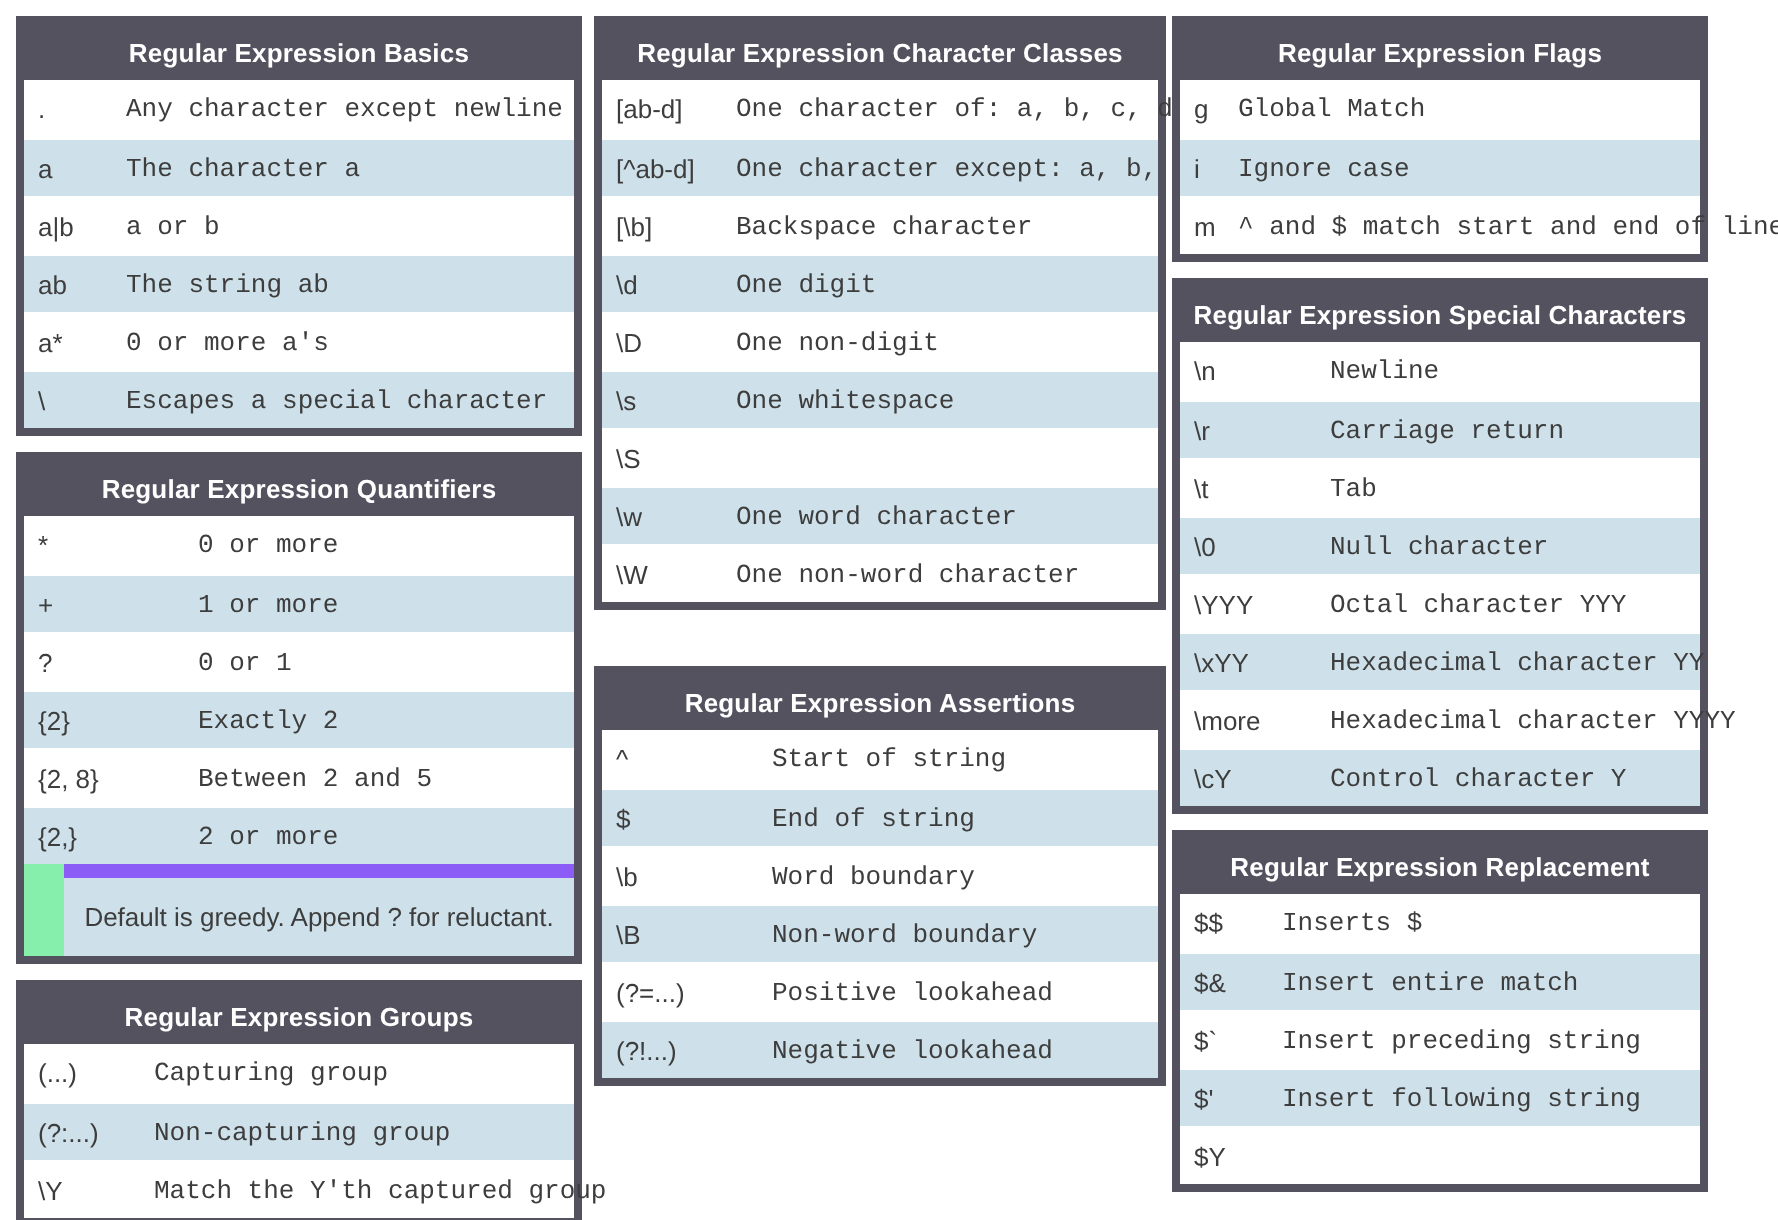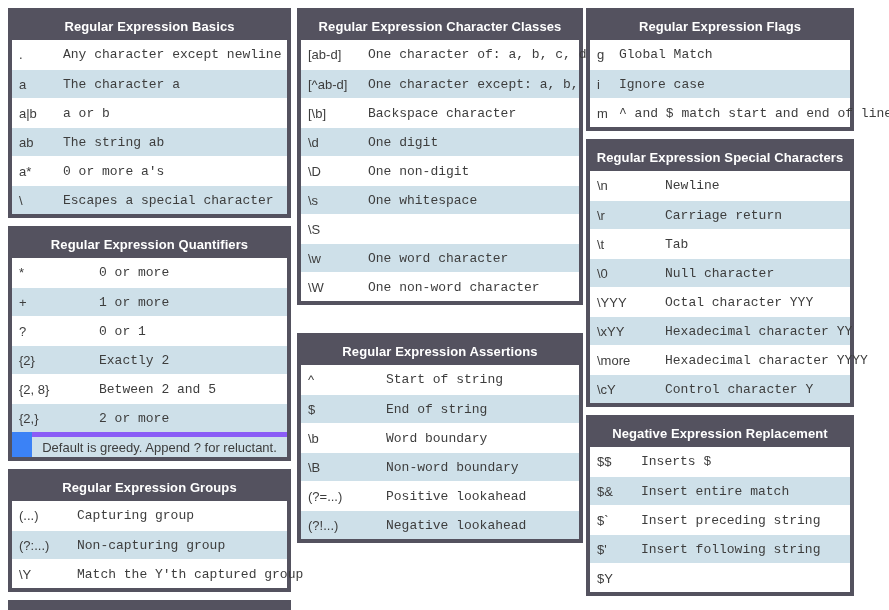--- a/index.html
+++ b/index.html
@@ -21,21 +21,21 @@
     display: flex;
     flex-direction: column;
     gap: 8px;
   }
   #col-0 { left: 8px;   width: 283px; }
   #col-1 { left: 297px; width: 286px; gap: 28px; }
   #col-2 { left: 586px; width: 268px; }
 
   .rtable {
     border: 4px solid var(--border, #54525f);
-    background: #3b82f6;
+    background: #86efac;
     flex: none;
   }
   .rtitle {
     height: 28px;
     background: var(--header-bg, #54525f);
     color: var(--header-text, #ffffff);
     font-weight: bold;
     font-size: 13px;
     display: flex;
     align-items: center;
@@ -52,23 +52,23 @@
     color: var(--text, #3d3d3d);
     background: #ffffff;
   }
   .rows .rrow:nth-child(even) {
     background: var(--row-alt, #cee0e9);
   }
   .rrow + .rrow { border-top: 1px solid #ffffff; }
   .rpat  { flex: none; width: var(--patw, 50px); white-space: nowrap; }
   .rdesc { flex: 1; white-space: nowrap; font-family: Liberation Mono, monospace; }
   .rfooter {
-    height: 25px;
+    height: 46px;
     box-sizing: border-box;
-    border-top: 5px solid #8b5cf6;
+    border-top: 7px solid #8b5cf6;
     background: var(--row-alt, #cee0e9);
     display: flex;
     align-items: center;
     justify-content: center;
     font-size: 13px;
     color: var(--text, #3d3d3d);
     margin-left: 20px;
   }
   .cutoff-bar {
     height: 16px;
@@ -279,21 +279,21 @@
             <span class="rpat">\more</span>
             <span class="rdesc">Hexadecimal character YYYY</span>
           </div>
           <div class="rrow">
             <span class="rpat">\cY</span>
             <span class="rdesc">Control character Y</span>
           </div>
         </div>
       </div>
       <div class="rtable" style="--patw: 44px;">
-        <div class="rtitle">Negative Expression Replacement</div>
+        <div class="rtitle">Regular Expression Replacement</div>
         <div class="rows">
           <div class="rrow">
             <span class="rpat">$$</span>
             <span class="rdesc">Inserts $</span>
           </div>
           <div class="rrow">
             <span class="rpat">$&amp;</span>
             <span class="rdesc">Insert entire match</span>
           </div>
           <div class="rrow">

